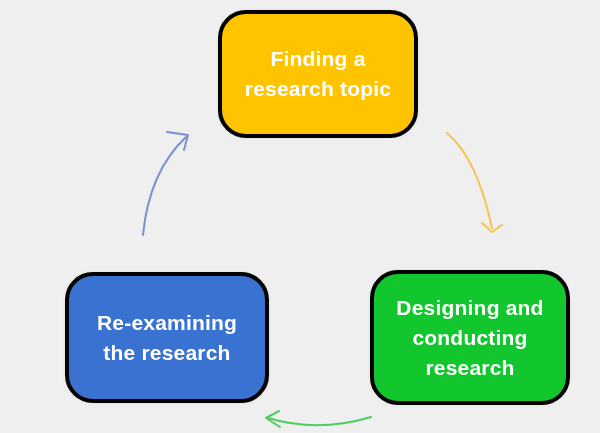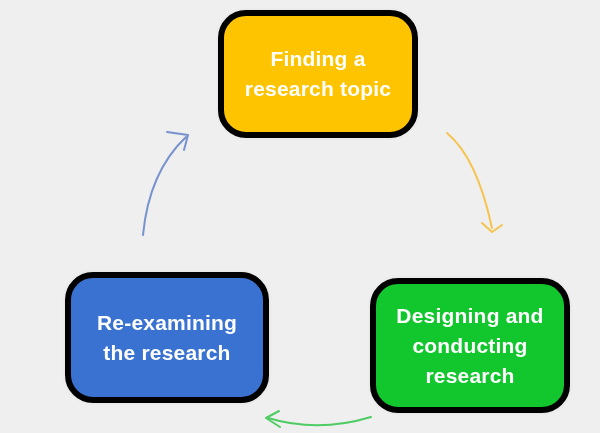--- a/index.html
+++ b/index.html
@@ -18,36 +18,36 @@
   .arrows path, .arrows polyline {
     fill: none;
     stroke-width: 2;
     stroke-linecap: round;
     stroke-linejoin: round;
   }
   .node {
     position: absolute;
     box-sizing: border-box;
     border-radius: 28px;
-    border: 6px solid #000000;
+    border: 4px solid #000000;
     box-shadow: 0 0 4px rgba(0,0,0,0.06);
     display: flex;
     align-items: center;
     justify-content: center;
     text-align: center;
   }
   .node .label {
     white-space: pre-line;
     font-size: 21px;
     font-weight: 700;
     line-height: 30px;
     letter-spacing: 0.2px;
   }
   .node-topic     { left: 218px; top: 10px;  width: 200px; height: 128px; }
-  .node-design    { left: 370px; top: 278px; width: 200px; height: 135px; }
+  .node-design    { left: 370px; top: 270px; width: 200px; height: 135px; }
   .node-reexamine { left: 65px;  top: 272px; width: 204px; height: 131px; }
 </style>
 </head>
 <body>
 
 <div class="stage" style="background-color: rgb(239, 239, 239);">
 
   <svg class="arrows" viewBox="0 0 600 433" xmlns="http://www.w3.org/2000/svg">
     <g>
       <path d="M447,133 Q477,158 492,228" stroke="#f6c44e"></path>

